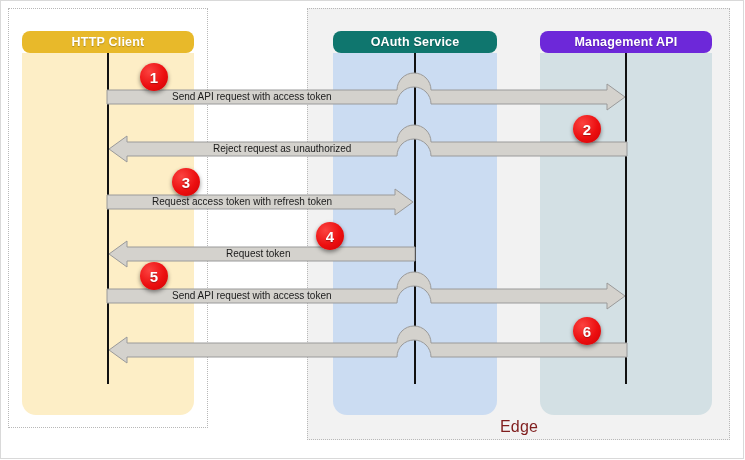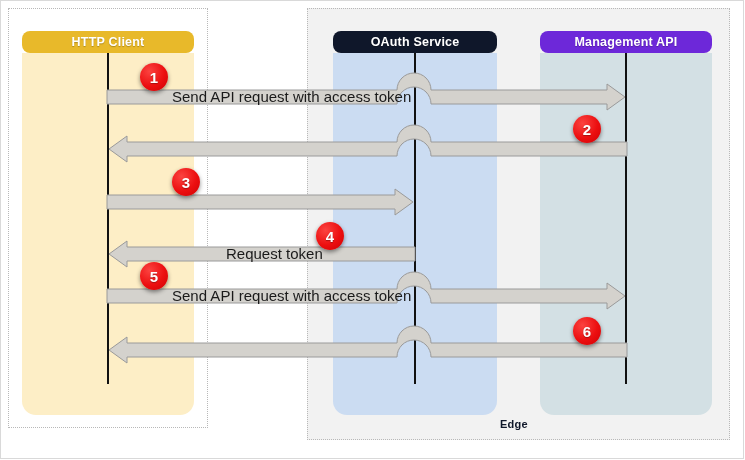--- a/index.html
+++ b/index.html
@@ -34,25 +34,24 @@
     border: 1px dotted #b8b8b8;
   }
   .group-edge {
     background: #f2f2f2;
   }
   .group-client {
     background: transparent;
   }
   .group-label {
     position: absolute;
-    font-size: 11px;
-    color: #0f172a;
+    font-size: 16px;
+    color: #7f1d1d;
     font-family: "Liberation Sans", sans-serif;
     letter-spacing: .2px;
-    font-weight: bold;
   }
 
   
   .col {
     position: absolute;
   }
   .col-head {
     position: absolute;
     left: 0; top: 0;
     width: 100%;
@@ -82,21 +81,21 @@
   }
 
   
   .msg {
     position: absolute;
     height: 26px;
   }
   .msg svg { display: block; overflow: visible; }
   .msg-label {
     position: absolute;
-    font-size: 15px;
+    font-size: 10px;
     color: #1a1a1a;
     white-space: nowrap;
     font-family: "Liberation Sans", sans-serif;
     line-height: 14px;
   }
 
   
   .badge {
     position: absolute;
     width: 28px; height: 28px;
@@ -127,21 +126,21 @@
 
   <div class="group-label" style="left:500px; top:418px;">Edge</div>
 
   <div class="col" style="left:22px; top:31px; width:172px;">
     <div class="col-head" style="background:#e8b92a;">HTTP Client</div>
     <div class="col-body" style="top:22px; height:362px; background:#fdeec6;"></div>
   </div>
   <div class="lifeline" style="left:107px; top:53px; height:331px;"></div>
 
   <div class="col" style="left:333px; top:31px; width:164px;">
-    <div class="col-head" style="background:#0f172a;">OAuth Service</div>
+    <div class="col-head" style="background:#0f766e;">OAuth Service</div>
     <div class="col-body" style="top:22px; height:362px; background:#cbdcf2;"></div>
   </div>
   <div class="lifeline" style="left:414px; top:53px; height:331px;"></div>
 
   <div class="col" style="left:540px; top:31px; width:172px;">
     <div class="col-head" style="background:#6d28d9;">Management API</div>
     <div class="col-body" style="top:22px; height:362px; background:#d3e0e4;"></div>
   </div>
   <div class="lifeline" style="left:625px; top:53px; height:331px;"></div>
 
@@ -151,27 +150,29 @@
     </svg>
   </div>
   <div class="msg-label" style="left:172px; top:90px;">Send API request with access token</div>
   <div class="badge" style="left:140px; top:63px;">1</div>
 
   <div class="msg" style="left:107px; top:136px; width:520px;">
     <svg width="520" height="26" viewBox="0 0 520 26">
       <path d="M520,6 L324,6 A17,17 0 0 0 290,6 L20,6 L20,0 L2,13 L20,26 L20,20 L290,20 A17,17 0 0 1 324,20 L520,20 Z" fill="#d4d2cd" stroke="#9a9a9a" stroke-width="1"></path>
     </svg>
   </div>
+  <div class="msg-label" style="left:213px; top:142px;">Reject request as unauthorized</div>
   <div class="badge" style="left:573px; top:115px;">2</div>
 
   <div class="msg" style="left:107px; top:189px; width:308px;">
     <svg width="308" height="26" viewBox="0 0 308 26">
       <path d="M0,6 L288,6 L288,0 L306,13 L288,26 L288,20 L0,20 Z" fill="#d4d2cd" stroke="#9a9a9a" stroke-width="1"></path>
     </svg>
   </div>
+  <div class="msg-label" style="left:152px; top:195px;">Request access token with refresh token</div>
   <div class="badge" style="left:172px; top:168px;">3</div>
 
   <div class="msg" style="left:107px; top:241px; width:308px;">
     <svg width="308" height="26" viewBox="0 0 308 26">
       <path d="M308,6 L20,6 L20,0 L2,13 L20,26 L20,20 L308,20 Z" fill="#d4d2cd" stroke="#9a9a9a" stroke-width="1"></path>
     </svg>
   </div>
   <div class="msg-label" style="left:226px; top:247px;">Request token</div>
   <div class="badge" style="left:316px; top:222px;">4</div>
 

